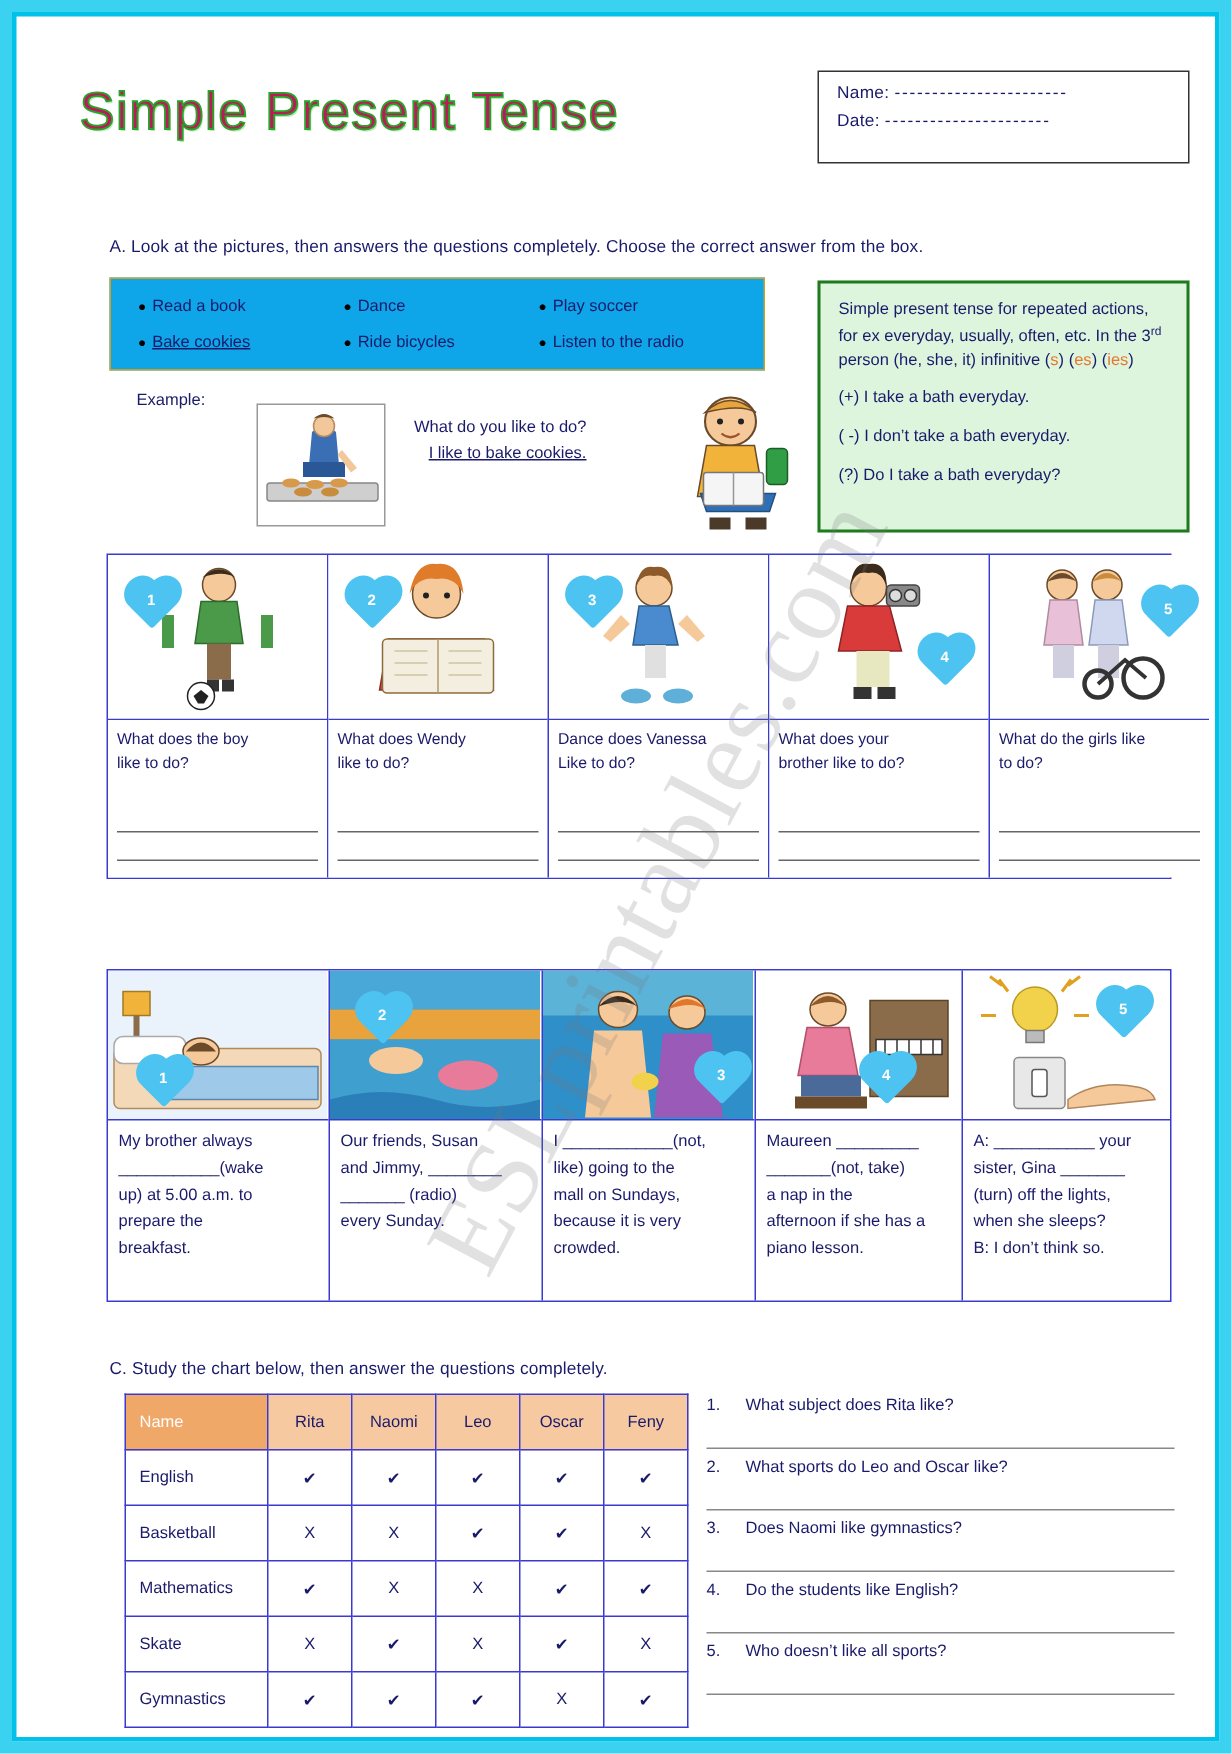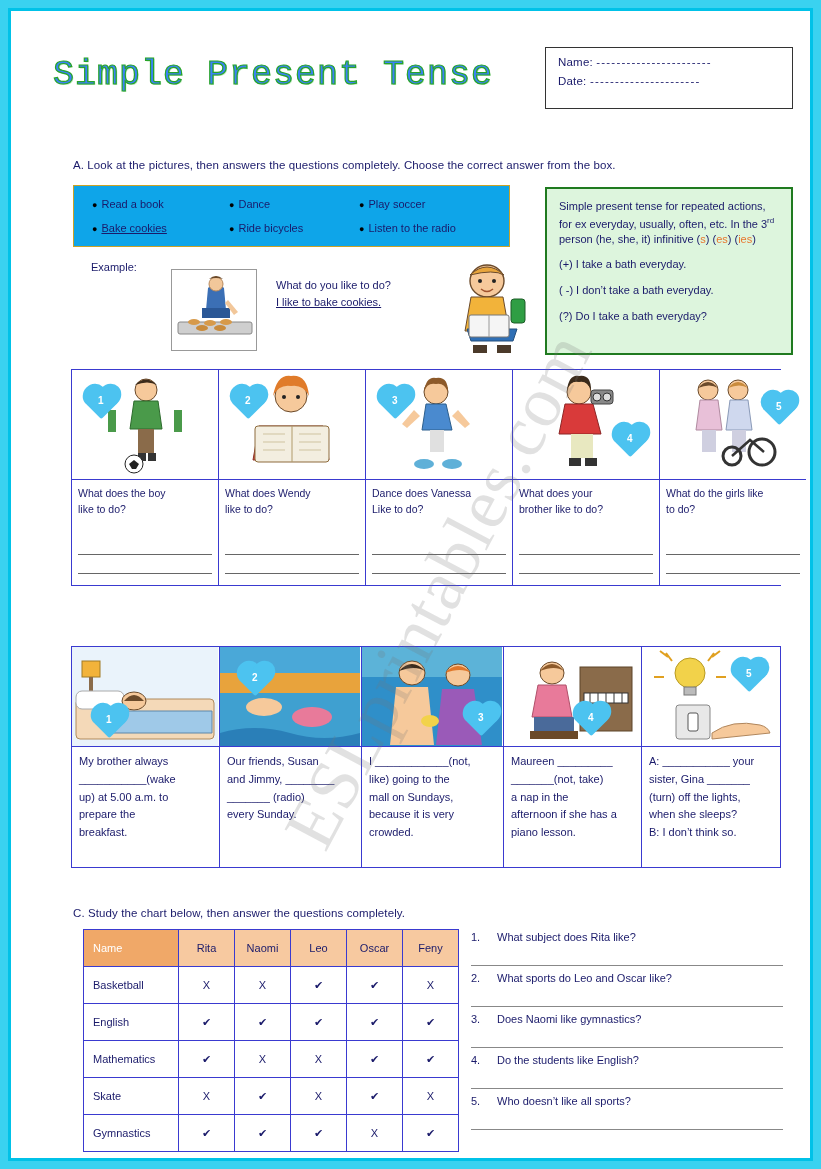--- a/index.html
+++ b/index.html
@@ -21,24 +21,24 @@
   .page {
     position: absolute;
     left: 22px; top: 18px;
     width: 760px; height: 1118px;
     background: #ffffff;
   }
   
   .title {
     position: absolute; left: 20px; top: 26px;
     font-size: 35px; letter-spacing: 1px;
-    color: #3b82f6;
+    color: #be185d;
     -webkit-text-stroke: 1.2px #28a428;
     text-shadow: 1px 1px 0 #bde8bd;
-    font-family: Liberation Mono, monospace;
+    font-family: Liberation Sans, sans-serif;
     font-weight: 400;
     white-space: nowrap;
   }
   .namebox {
     position: absolute; right: 0px; top: 18px;
     width: 248px; height: 62px;
     border: 1px solid #333; background: #fff;
     padding: 8px 10px 0 12px;
     font-size: 11.5px; color: #1a1a6a;
   }
@@ -55,21 +55,21 @@
 
   
   .yellowbox {
     position: absolute; left: 40px; top: 156px;
     width: 437px; height: 62px;
     background: #0ea5e9;
     border: 1px solid #c9a227;
   }
   .yellowbox .col { position: absolute; font-size: 11px; color: #1a1a6a; }
   .bullet { color: #000; font-size: 9px; vertical-align: middle; margin-right: 4px;}
-  .u { text-decoration: underline; }
+  .u { text-decoration: underline; text-align: right; }
 
   
   .greenbox {
     position: absolute; right: 0px; top: 158px;
     width: 248px; height: 168px;
     background: #ddf5dd;
     border: 2px solid #1f7a1f;
     padding: 10px 10px 0 12px;
     font-size: 11px; color: #1a1a6a;
     line-height: 1.42;
@@ -530,34 +530,34 @@
     <tbody>
           <tr>
       <th class="name-h">Name</th>
       <th class="sub">Rita</th>
       <th class="sub">Naomi</th>
       <th class="sub">Leo</th>
       <th class="sub">Oscar</th>
       <th class="sub">Feny</th>
     </tr>
     <tr>
-      <td class="rowlab">Basketball</td>
-      <td class="mark">X</td>
-      <td class="mark">X</td>
-      <td class="mark">✔</td>
-      <td class="mark">✔</td>
-      <td class="mark">X</td>
+      <td class="rowlab">English</td>
+      <td class="mark">✔</td>
+      <td class="mark">✔</td>
+      <td class="mark">✔</td>
+      <td class="mark">✔</td>
+      <td class="mark">✔</td>
     </tr>
     <tr>
-      <td class="rowlab">English</td>
-      <td class="mark">✔</td>
-      <td class="mark">✔</td>
-      <td class="mark">✔</td>
-      <td class="mark">✔</td>
-      <td class="mark">✔</td>
+      <td class="rowlab">Basketball</td>
+      <td class="mark">X</td>
+      <td class="mark">X</td>
+      <td class="mark">✔</td>
+      <td class="mark">✔</td>
+      <td class="mark">X</td>
     </tr>
     <tr>
       <td class="rowlab">Mathematics</td>
       <td class="mark">✔</td>
       <td class="mark">X</td>
       <td class="mark">X</td>
       <td class="mark">✔</td>
       <td class="mark">✔</td>
     </tr>
     <tr>

